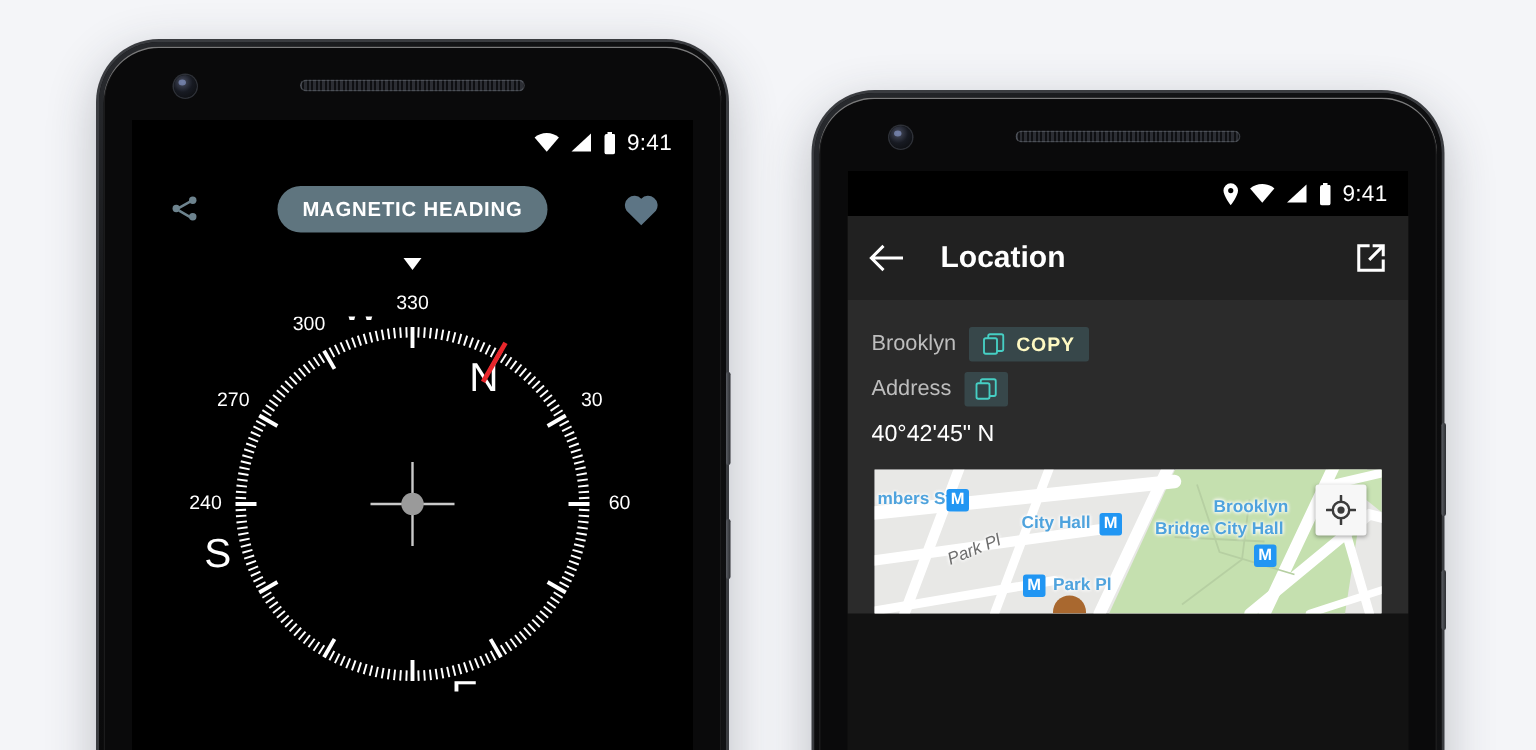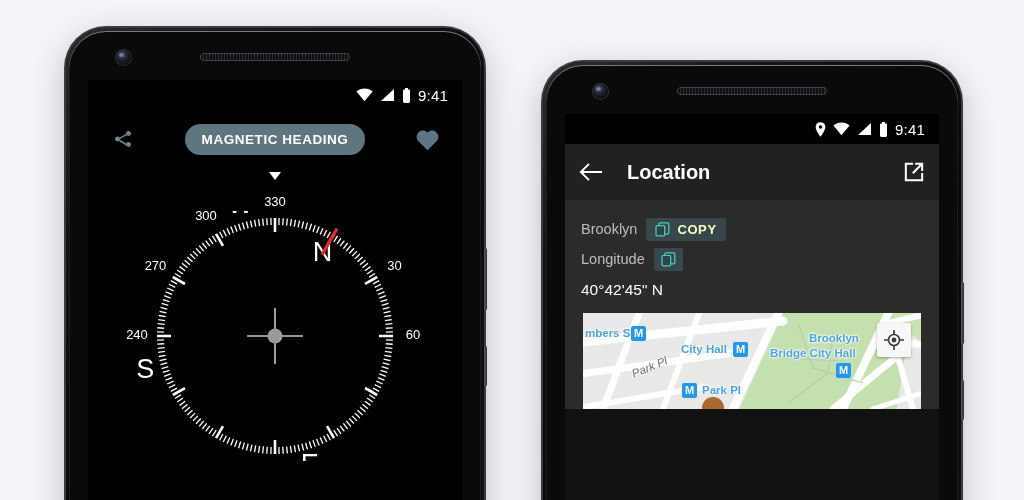--- a/index.html
+++ b/index.html
@@ -401,21 +401,21 @@
                   <rect x="4.6" y="1" width="12" height="13.4" rx="1.4" fill="none" stroke="#46cfc4" stroke-width="1.5"></rect>
                   <rect x="1.2" y="4.2" width="10.4" height="12.4" rx="1.4" fill="#2f4447" stroke="#46cfc4" stroke-width="1.5"></rect>
                 </svg>
                 <span class="copy-text">COPY</span>
               </span>
             </div>
           </div>
 
           <div>
             <div class="field-label-row">
-              <span class="field-label">Longitude</span>
+              <span class="field-label">Address</span>
               <span class="copy-chip icononly">
                 <svg width="15" height="15" viewBox="0 0 18 18">
                   <rect x="4.6" y="1" width="12" height="13.4" rx="1.4" fill="none" stroke="#46cfc4" stroke-width="1.5"></rect>
                   <rect x="1.2" y="4.2" width="10.4" height="12.4" rx="1.4" fill="#2f4447" stroke="#46cfc4" stroke-width="1.5"></rect>
                 </svg>
               </span>
             </div>
             <div class="field-value">40°42'45" N</div>
           </div>
 

